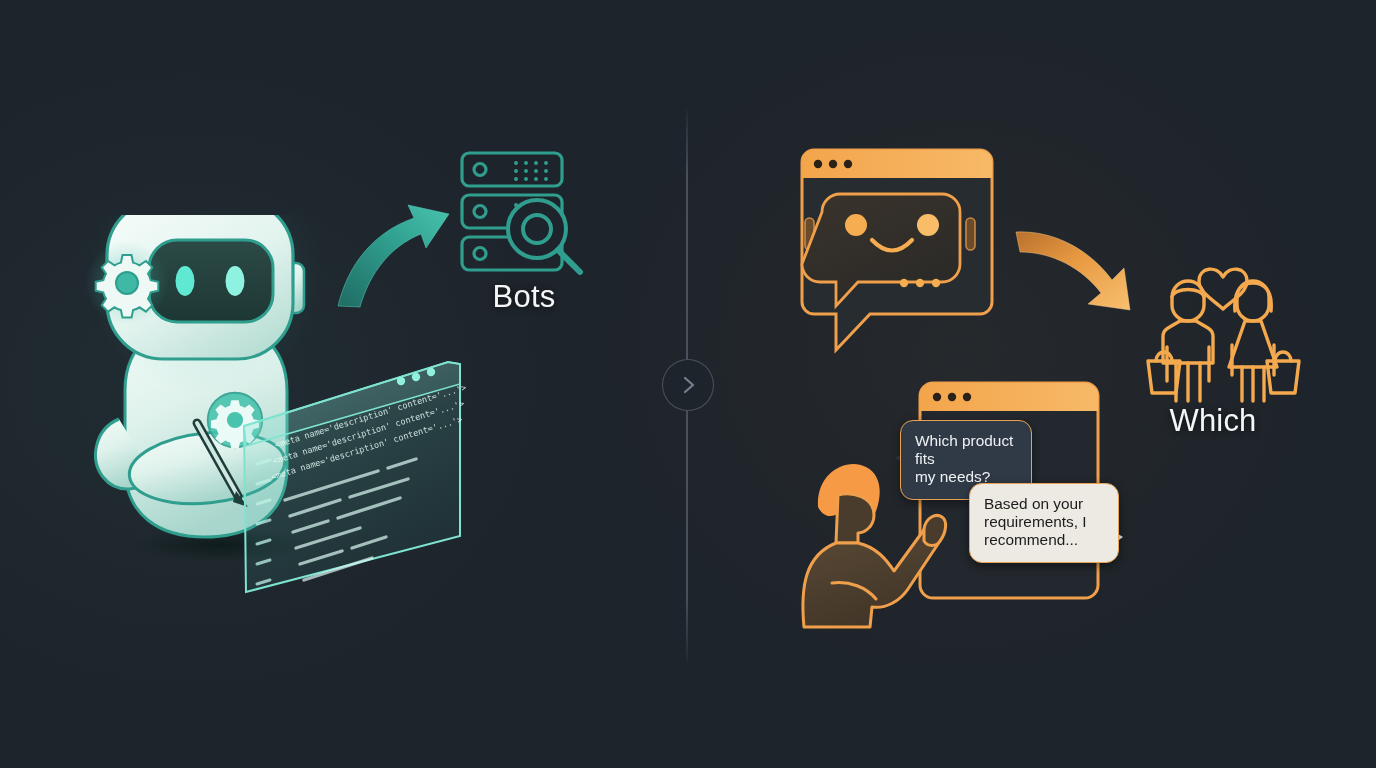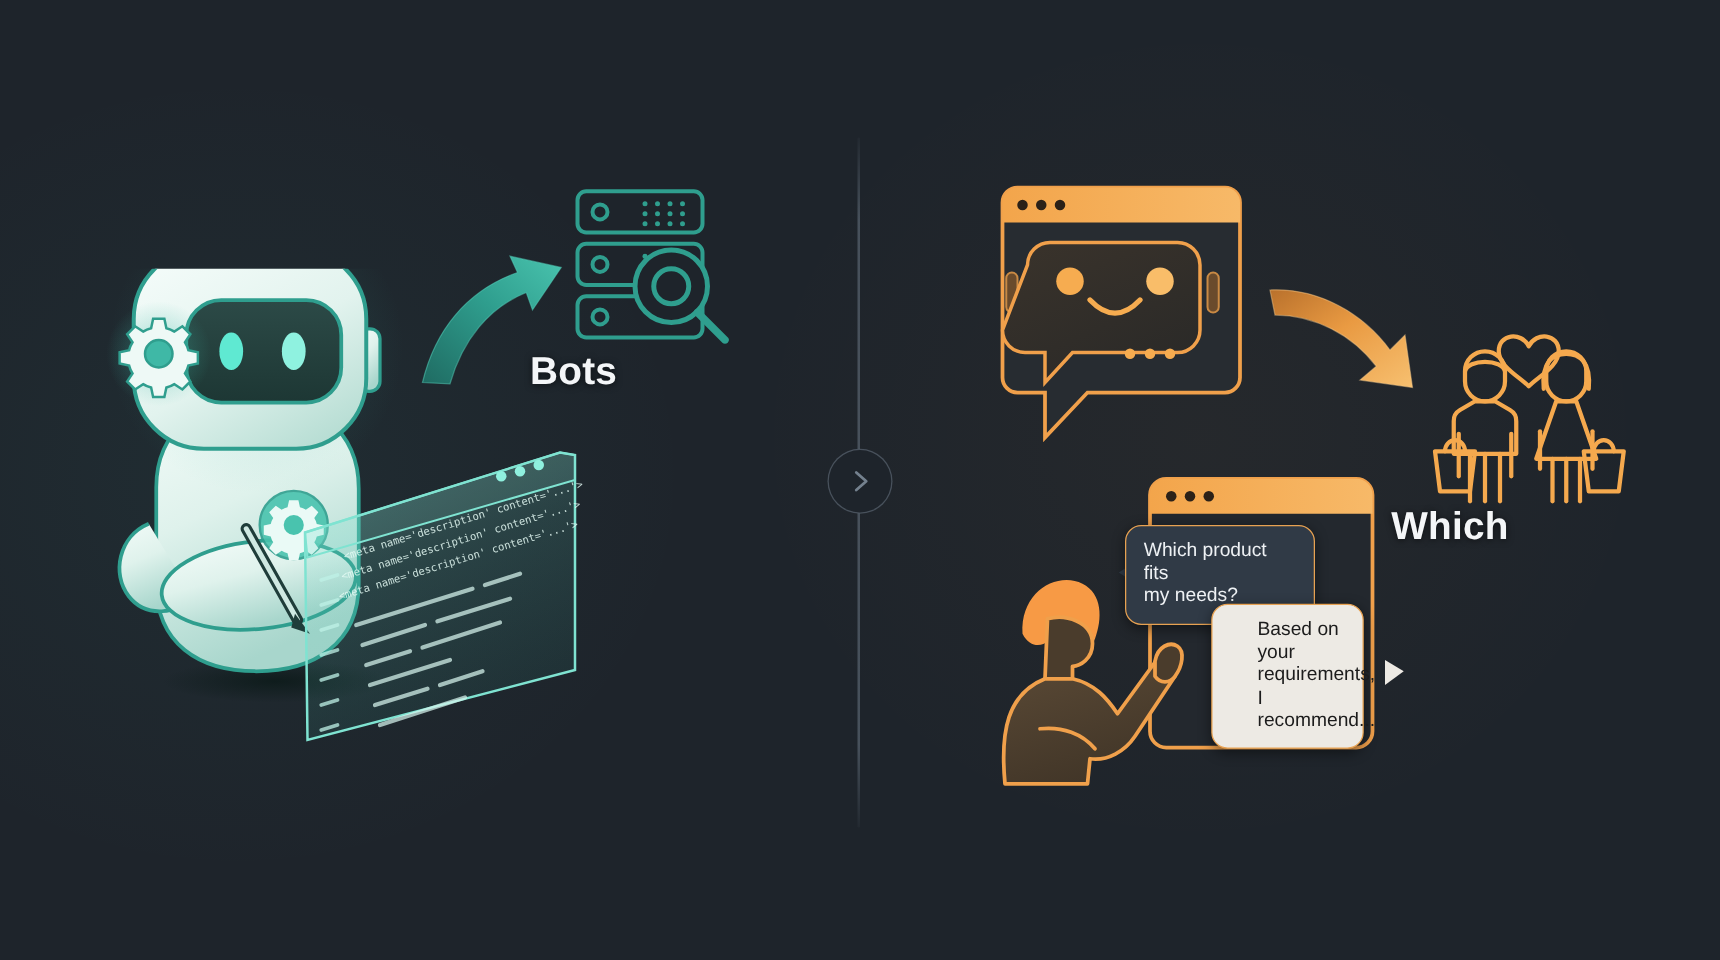--- a/index.html
+++ b/index.html
@@ -47,57 +47,56 @@
     background: #1e242b;
     display: flex;
     align-items: center;
     justify-content: center;
   }
 
   
   .caption {
     color: #f4f6f8;
     font-size: 31px;
-    font-weight: 700;
+    font-weight: 400;
     letter-spacing: 0.2px;
-    text-align: left;
+    text-align: center;
     white-space: nowrap;
     text-shadow: 0 1px 6px rgba(0,0,0,0.6);
   }
   #bots-caption { left: 424px; top: 279px; width: 200px; }
   #humans-caption { left: 1113px; top: 403px; width: 200px; }
 
   
   .bubble {
     position: absolute;
     box-sizing: border-box;
     font-size: 15.4px;
     line-height: 1.18;
     padding: 11px 14px 12px 14px;
     border-radius: 13px;
     white-space: pre-line;
   }
   #bubble-user {
     left: 900px;
     top: 420px;
-    width: 152px;
+    width: 132px;
     background: #303a46;
     border: 1.7px solid #e8a252;
     color: #eef1f4;
     box-shadow: 0 3px 10px rgba(0,0,0,0.45);
   }
   #bubble-bot {
     left: 969px;
     top: 483px;
-    width: 122px;
+    width: 150px;
     background: #edeae4;
     border: 1.7px solid #e8a252;
     color: #1c1c1c;
     box-shadow: 0 3px 10px rgba(0,0,0,0.45);
-    padding-left: 36px;
   }
   .bubble-tail {
     position: absolute;
     width: 0; height: 0;
   }
   #tail-user {
     left: 895px;
     top: 449px;
     border-top: 9px solid transparent;
     border-bottom: 9px solid transparent;

